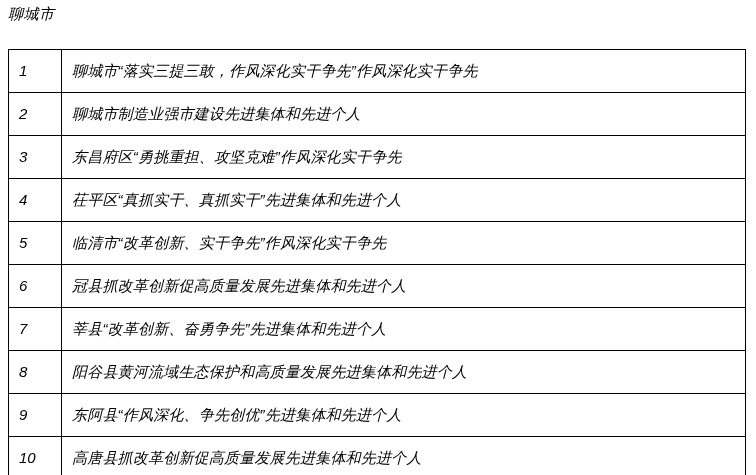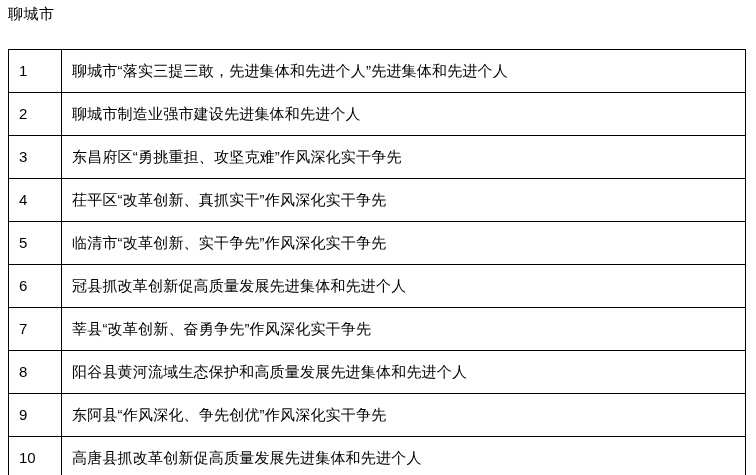--- a/index.html
+++ b/index.html
@@ -12,20 +12,21 @@
     height: 475px;
     font-family: "Liberation Sans", sans-serif;
     color: #000000;
     overflow: hidden;
   }
   .page {
     position: relative;
     width: 756px;
     height: 475px;
     box-sizing: border-box;
+    font-style: italic;
   }
   .doc-title {
     position: absolute;
     left: 8px;
     top: 4px;
     font-size: 15px;
     line-height: 20px;
     letter-spacing: 0.5px;
     color: #000000;
     white-space: nowrap;
@@ -65,53 +66,53 @@
 
 <div class="page">
 
   <div class="doc-title">聊城市</div>
 
   <div class="table-wrap">
     <table class="list-table">
       <tbody>
         <tr>
           <td class="idx">1</td>
-          <td class="content">聊城市“落实三提三敢，先进集体和先进个人”先进集体和先进个人</td>
+          <td class="content">聊城市“落实三提三敢，作风深化实干争先”作风深化实干争先</td>
         </tr>
         <tr>
           <td class="idx">2</td>
           <td class="content">聊城市制造业强市建设先进集体和先进个人</td>
         </tr>
         <tr>
           <td class="idx">3</td>
           <td class="content">东昌府区“勇挑重担、攻坚克难”作风深化实干争先</td>
         </tr>
         <tr>
           <td class="idx">4</td>
-          <td class="content">茌平区“改革创新、真抓实干”作风深化实干争先</td>
+          <td class="content">茌平区“真抓实干、真抓实干”先进集体和先进个人</td>
         </tr>
         <tr>
           <td class="idx">5</td>
           <td class="content">临清市“改革创新、实干争先”作风深化实干争先</td>
         </tr>
         <tr>
           <td class="idx">6</td>
           <td class="content">冠县抓改革创新促高质量发展先进集体和先进个人</td>
         </tr>
         <tr>
           <td class="idx">7</td>
-          <td class="content">莘县“改革创新、奋勇争先”作风深化实干争先</td>
+          <td class="content">莘县“改革创新、奋勇争先”先进集体和先进个人</td>
         </tr>
         <tr>
           <td class="idx">8</td>
           <td class="content">阳谷县黄河流域生态保护和高质量发展先进集体和先进个人</td>
         </tr>
         <tr>
           <td class="idx">9</td>
-          <td class="content">东阿县“作风深化、争先创优”作风深化实干争先</td>
+          <td class="content">东阿县“作风深化、争先创优”先进集体和先进个人</td>
         </tr>
         <tr>
           <td class="idx">10</td>
           <td class="content">高唐县抓改革创新促高质量发展先进集体和先进个人</td>
         </tr>
       </tbody>
     </table>
   </div>
 
 </div>

